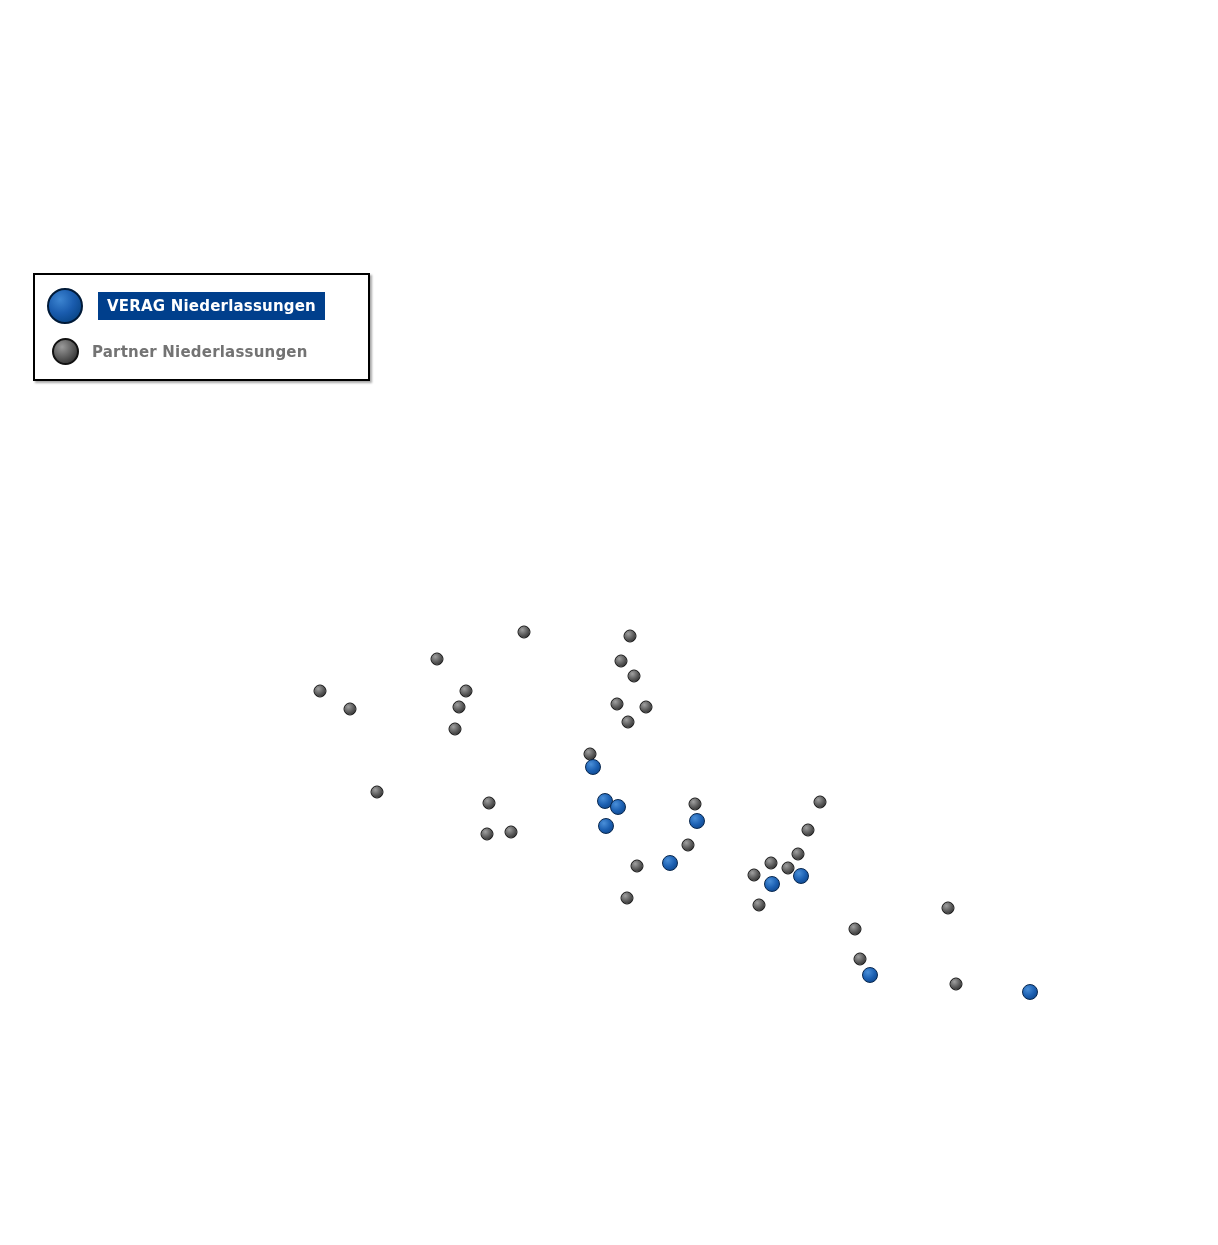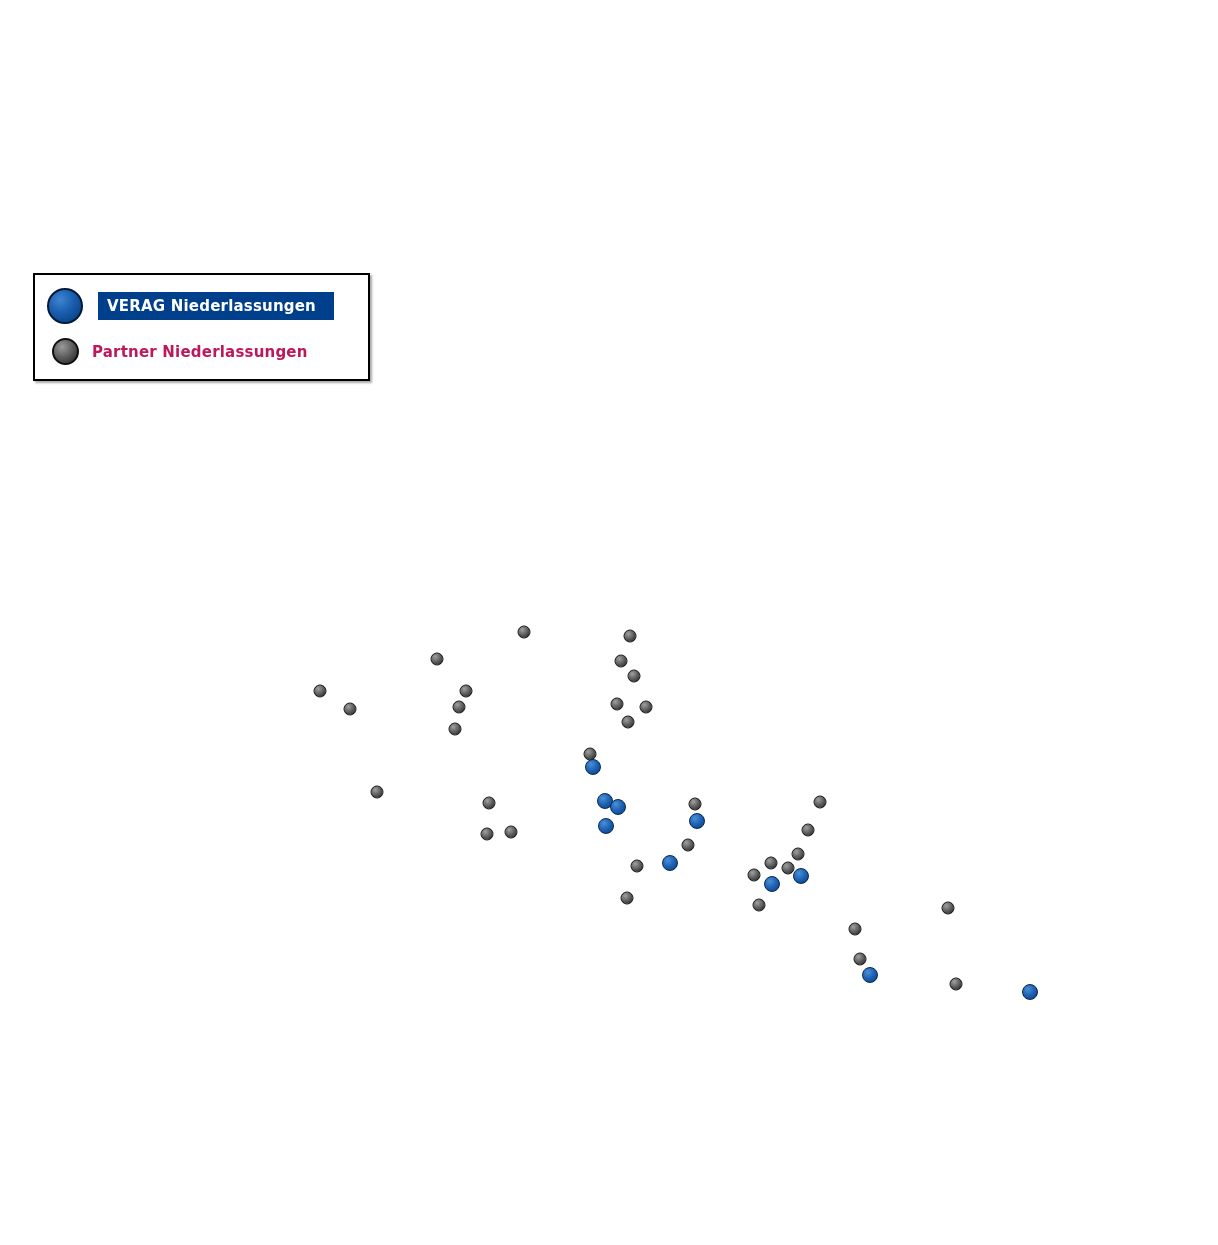--- a/index.html
+++ b/index.html
@@ -56,25 +56,25 @@
   .legend-label {
     font-size: 15px;
     font-weight: bold;
     letter-spacing: 0.2px;
     white-space: nowrap;
   }
   .legend-label.verag {
     margin-left: 15px;
     color: #ffffff;
     background: var(--verag-accent, #003f8c);
-    padding: 5px 18px 5px 9px;
+    padding: 5px 9px 5px 9px;
   }
   .legend-label.partner {
     margin-left: 13px;
-    color: #be185d;
+    color: #737373;
   }
 
   
   .marker-layer {
     position: absolute;
     left: 0; top: 0;
     width: 100%; height: 100%;
   }
   .marker {
     position: absolute;

